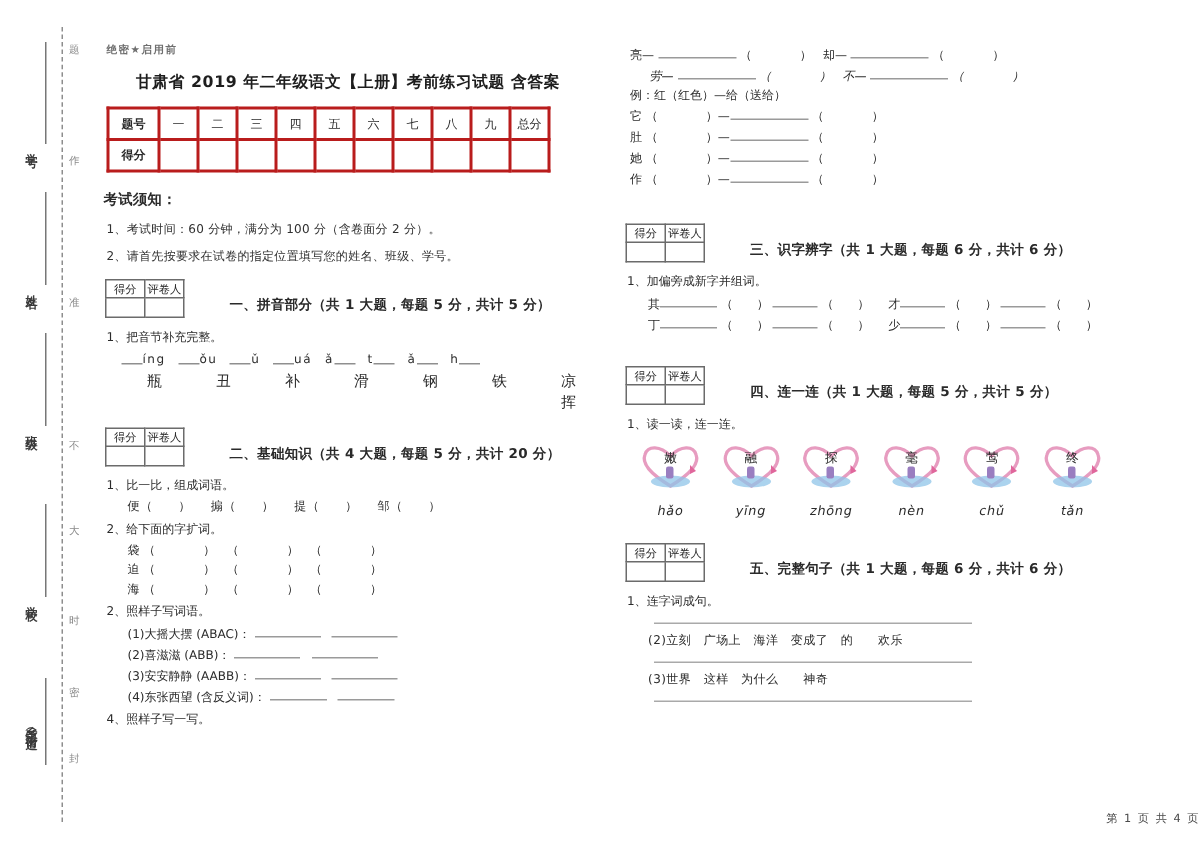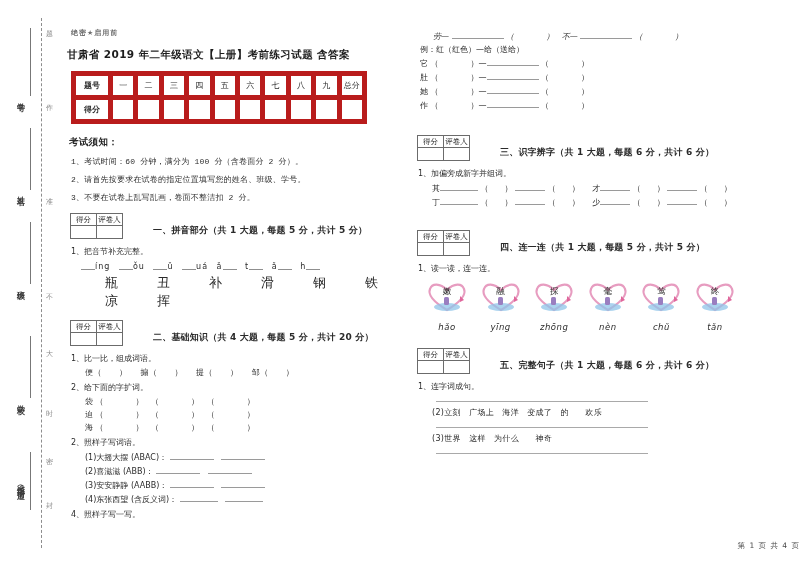--- a/index.html
+++ b/index.html
@@ -50,42 +50,42 @@
     position:absolute;top:28px;width:330px;
   }
   .col-left{left:9px;}
   .col-right{left:356px;}
 
   .secret{
     font-size:7px;color:#6f6f6f;letter-spacing:1px;
     margin:0 0 10px 4px;font-weight:bold;
   }
   .doc-title{
-    font-size:10.5px;font-weight:bold;text-align:left;
+    font-size:10.5px;font-weight:bold;text-align:center;
     letter-spacing:.4px;margin:0 0 9px 0;color:#1d1d1d;
   }
 
   
   table.score{
     border-collapse:collapse;width:296px;margin:0 auto 12px 4px;
     table-layout:fixed;
   }
   table.score td{
-    border:5px solid #b91c1c;
+    border:2px solid #b91c1c;
     height:17px;
     text-align:center;vertical-align:middle;
     font-size:8px;color:#2a2a2a;
   }
   table.score td.head{width:30px;font-weight:bold;}
 
   .notice-title{
     font-size:9.5px;font-weight:bold;margin:2px 0 7px 2px;letter-spacing:.3px;
   }
   .notice-line{
-    font-size:8px;margin:0 0 7px 4px;color:#303030;letter-spacing:.2px;font-family:Liberation Mono, monospace;
+    font-size:8px;margin:0 0 7px 4px;color:#303030;letter-spacing:.2px;
   }
 
   
   .sec{
     position:relative;margin:10px 0 7px 0;height:26px;
   }
   .grader{
     position:absolute;left:3px;top:0;
     border-collapse:collapse;
   }
@@ -106,21 +106,21 @@
   .sub-wide{letter-spacing:.5px;}
   .blank{display:inline-block;border-bottom:1px solid #9a9a9a;height:8px;}
   .b30{width:30px;} .b38{width:38px;} .b44{width:44px;}
   .b52{width:52px;}
   .gap{display:inline-block;width:10px;}
   .gap-s{display:inline-block;width:5px;}
   .paren{letter-spacing:0;}
 
   .pyrow{font-size:8px;margin:4px 0 2px 14px;letter-spacing:1px;color:#2b2b2b;}
   .pyrow .u{display:inline-block;border-bottom:1px solid #8f8f8f;width:14px;height:8px;vertical-align:-1px;}
-  .charrow{font-size:13px;margin:3px 0 4px 38px;letter-spacing:13px;color:#2b2b2b;}
+  .charrow{font-size:10px;margin:3px 0 4px 13px;letter-spacing:13px;color:#2b2b2b;text-align:right;}
 
   
   .hearts{
     display:flex;justify-content:space-between;
     margin:6px 6px 0 10px;
   }
   .heart-cell{width:46px;text-align:center;}
   .heart-wrap{position:relative;height:34px;}
   .heart-py{
     font-size:8.5px;margin-top:8px;color:#2b2b2b;letter-spacing:.5px;font-style:italic;
@@ -202,21 +202,20 @@
           <td></td>
           <td></td>
           <td></td>
         </tr>
       </tbody>
         </table>
 
       <div class="notice-title">考试须知：</div>
       <div class="notice-line">1、考试时间：60 分钟，满分为 100 分（含卷面分 2 分）。</div>
       <div class="notice-line">2、请首先按要求在试卷的指定位置填写您的姓名、班级、学号。</div>
-      <div class="notice-line">3、不要在试卷上乱写乱画，卷面不整洁扣 2 分。</div>
 
       <div class="sec">
         <table class="grader">
           <tbody>
               <tr>
             <td class="g-lbl">得分</td>
             <td class="g-lbl">评卷人</td>
           </tr>
           <tr>
             <td class="g-blank"></td>
@@ -304,20 +303,28 @@
         <span>(4)东张西望 (含反义词)：</span>
         <span class="blank b38"></span><span class="gap-s"></span>
         <span class="blank b38"></span>
       </div>
 
       <div class="q">4、照样子写一写。</div>
     </div>
 
     <div class="col col-right">
 
+      <div class="sub" style="margin-left:6px;">
+        <span>亮—</span>
+        <span class="blank b52"></span>
+        <span class="paren">（　　　　）</span><span class="gap-s"></span>
+        <span>却—</span>
+        <span class="blank b52"></span>
+        <span class="paren">（　　　　）</span>
+      </div>
       <div class="sub" style="margin-left:19px;font-style:italic;">
         <span>劳—</span>
         <span class="blank b52"></span>
         <span class="paren">（　　　　）</span><span class="gap-s"></span>
         <span>不—</span>
         <span class="blank b52"></span>
         <span class="paren">（　　　　）</span>
       </div>
       <div class="sub" style="margin-left:6px;">例：红（红色）—给（送给）</div>
 

